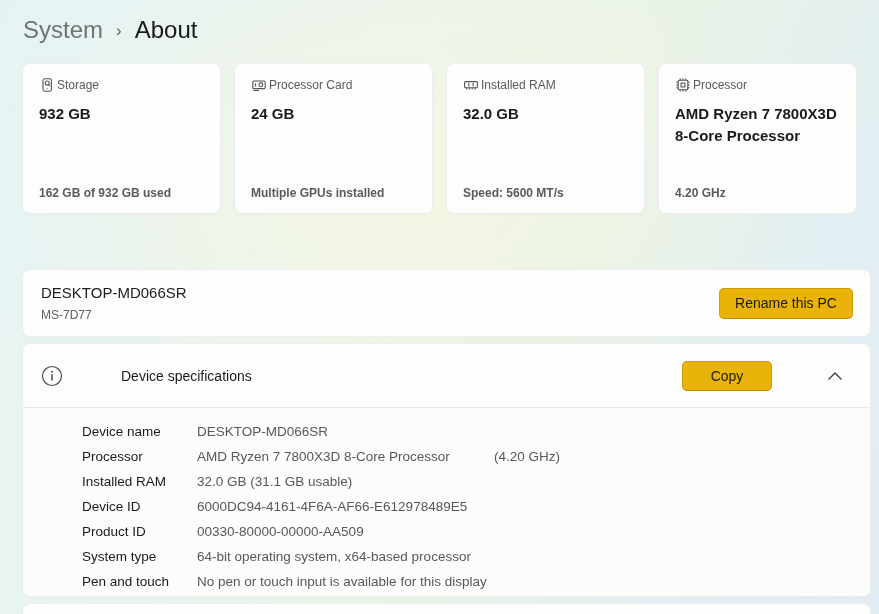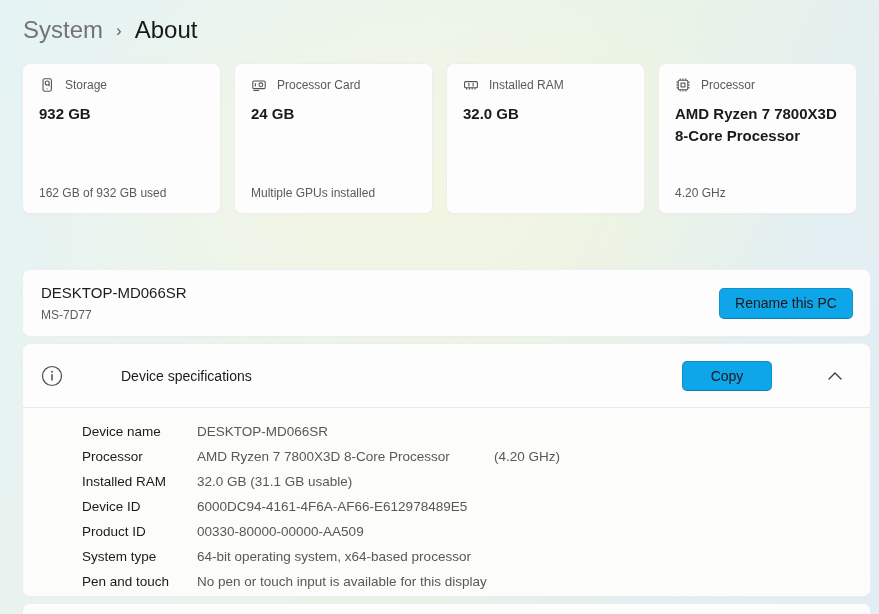--- a/index.html
+++ b/index.html
@@ -15,36 +15,36 @@
   .crumb-sep { font-size:17px; color:#5f5f5f; margin:0 13px; padding-top:2px; }
   .crumb-current { font-size:24px; font-weight:400; color:#191919; }
 
   .cards { display:flex; gap:13px; margin:15px 22px 0 22px; width:835px; }
   .card {
     flex:1; height:151px; background:#fdfdfd;
     border:1px solid rgba(0,0,0,0.06); border-radius:8px;
     padding:13px 15px 13px 16px; display:flex; flex-direction:column;
     box-shadow:0 1px 2px rgba(0,0,0,0.02);
   }
-  .card-head { display:flex; align-items:center; gap:10px; }
+  .card-head { display:flex; align-items:center; gap:2px; }
   .card-label { font-size:12px; color:#5a5a5a; }
   .card-value { margin-top:10px; font-size:15px; font-weight:700; color:#1a1a1a; line-height:22px; }
-  .card-caption { margin-top:auto; font-size:12px; color:#5a5a5a; }
+  .card-caption { margin-top:auto; font-size:12px; color:#5a5a5a;font-weight:bold; }
 
   .panel {
     background:#fdfdfd; border:1px solid rgba(0,0,0,0.06); border-radius:8px;
     margin-left:22px; width:849px; box-shadow:0 1px 2px rgba(0,0,0,0.02);
   }
   .panel-device { margin-top:55px; height:68px; display:flex; align-items:center; padding:0 17px 0 18px; }
   .device-name { font-size:15px; color:#1c1c1c; }
   .device-model { font-size:12px; color:#5d5d5d; margin-top:7px; }
   .spacer { flex:1; }
 
   .btn {
-    background:#0ea5e9; border:1px solid rgba(0,0,0,0.12); border-bottom-color:rgba(0,0,0,0.22);
+    background:#eab308; border:1px solid rgba(0,0,0,0.12); border-bottom-color:rgba(0,0,0,0.22);
     border-radius:5px; font-size:14px; color:#1a1a1a; font-family:inherit; cursor:pointer;
     display:flex; align-items:center; justify-content:center;
   }
   .btn-rename { width:134px; height:31px; }
   .btn-copy { width:90px; height:30px; }
 
   .panel-specs { margin-top:6px; height:254px; overflow:hidden; padding:0; }
   .specs-header { height:63px; display:flex; align-items:center; padding:0 16px 0 18px; cursor:pointer;gap:38px; }
   .icon-wrap { display:flex; align-items:center; }
   .info-wrap { margin-right:20px; }
@@ -112,20 +112,21 @@
           <line x1="10.1" y1="6" x2="10.1" y2="9.5"></line>
           <line x1="3.6" y1="10.8" x2="3.6" y2="12.4"></line>
           <line x1="6.4" y1="10.8" x2="6.4" y2="12.4"></line>
           <line x1="9.2" y1="10.8" x2="9.2" y2="12.4"></line>
           <line x1="12" y1="10.8" x2="12" y2="12.4"></line>
         </svg>
       </span>
       <span class="card-label">Installed RAM</span>
     </div>
     <div class="card-value">32.0 GB</div>
+    <div class="card-caption">Speed: 5600 MT/s</div>
   </div>
 
   <div class="card">
     <div class="card-head">
       <span class="icon-wrap">
         <svg width="16" height="16" viewBox="0 0 16 16" fill="none" stroke="#545454" stroke-width="1.1">
           <rect x="3.2" y="3.2" width="9.6" height="9.6" rx="1.4"></rect>
           <rect x="6.1" y="6.1" width="3.8" height="3.8"></rect>
           <line x1="5.2" y1="1.4" x2="5.2" y2="3.2"></line>
             <line x1="8" y1="1.4" x2="8" y2="3.2"></line>

